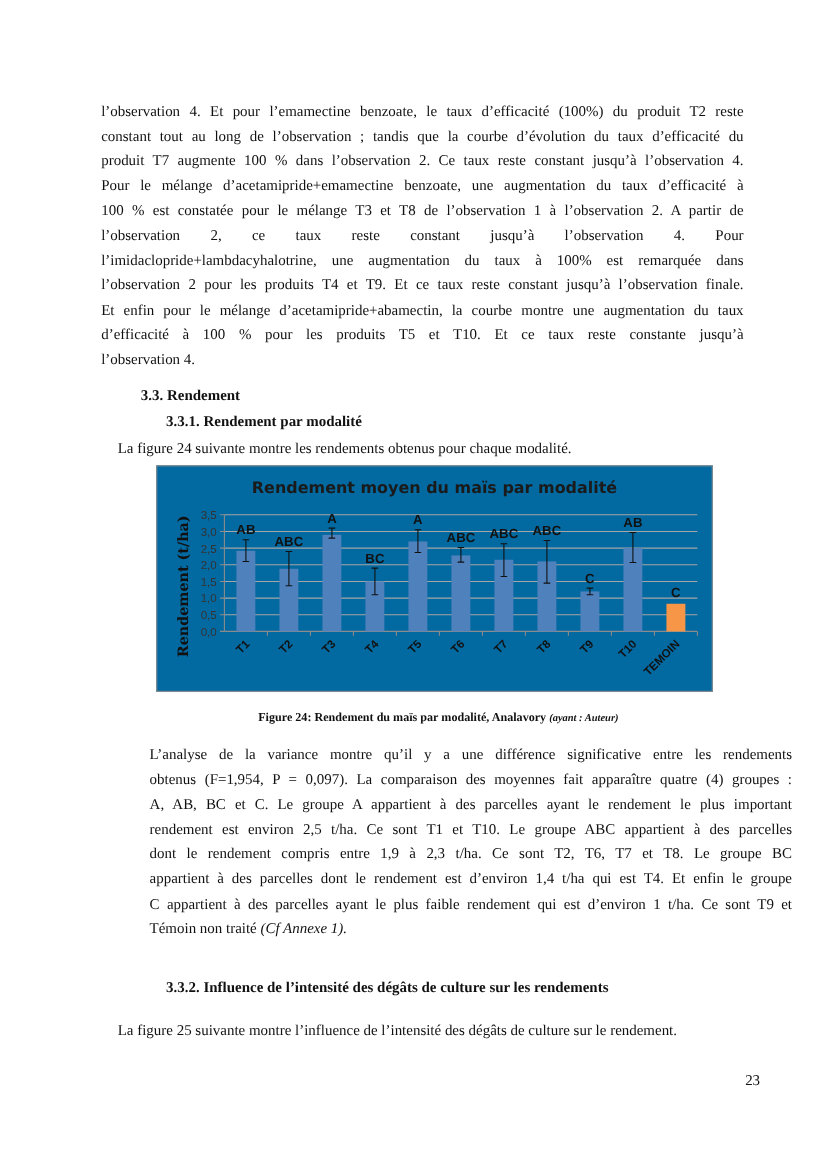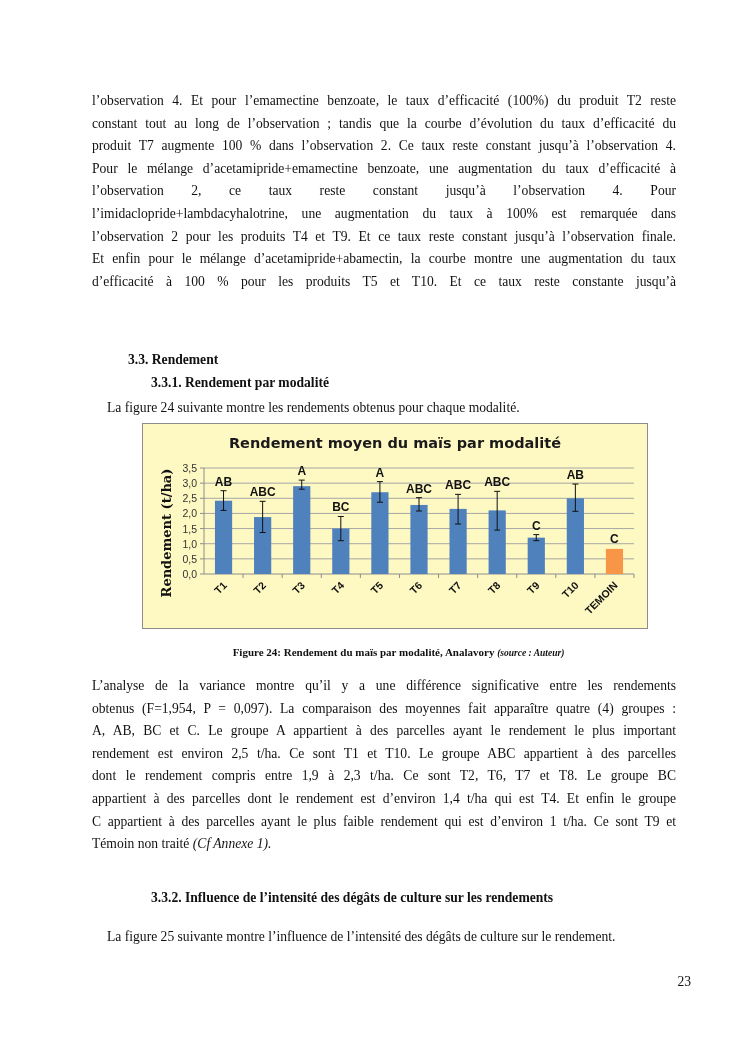--- a/index.html
+++ b/index.html
@@ -10,36 +10,38 @@
   .para .ln { display: block; text-align: justify; text-align-last: justify; height: 22.6px; white-space: nowrap; }
   .para .ln.last { text-align-last: left; }
   .h2 { position: absolute; left: 128px; font-weight: bold; font-size: 13.6px; }
   .h3 { position: absolute; left: 151px; font-weight: bold; font-size: 13.6px; }
   .single { position: absolute; left: 107px; font-size: 13.6px; white-space: nowrap; }
   .caption { position: absolute; left: 0; width: 797px; text-align: center; top: 646px;
              font-size: 11px; font-weight: bold; }
   .caption i { font-size: 9.5px; }
   .pagenum { position: absolute; right: 54px; top: 974px; font-size: 13.6px; }
   .chart { position: absolute; left: 142px; top: 423px; width: 504px; height: 204px;
-           border: 1px solid #8c8c8c; background: #fef9c3; font-family: "Liberation Sans", sans-serif; }
+           border: 1px solid #8c8c8c; background: #0369a1; font-family: "Liberation Sans", sans-serif; }
   .chart svg { position: absolute; left: 0; top: 0; }
 </style>
 </head>
 <body>
 
 <div class="para" style="top:90px;" id="p1">
     <span class="ln">l’observation 4. Et pour l’emamectine benzoate, le taux d’efficacité (100%) du produit T2 reste</span>
     <span class="ln">constant tout au long de l’observation ; tandis que la courbe d’évolution du taux d’efficacité du</span>
     <span class="ln">produit T7 augmente 100 % dans l’observation 2. Ce taux reste constant jusqu’à l’observation 4.</span>
     <span class="ln">Pour le mélange d’acetamipride+emamectine benzoate, une augmentation du taux d’efficacité à</span>
+    <span class="ln">100 % est constatée pour le mélange T3 et T8 de l’observation 1 à l’observation 2. A partir de</span>
     <span class="ln">l’observation 2, ce taux reste constant jusqu’à l’observation 4. Pour</span>
     <span class="ln">l’imidaclopride+lambdacyhalotrine, une augmentation du taux à 100% est remarquée dans</span>
     <span class="ln">l’observation 2 pour les produits T4 et T9. Et ce taux reste constant jusqu’à l’observation finale.</span>
     <span class="ln">Et enfin pour le mélange d’acetamipride+abamectin, la courbe montre une augmentation du taux</span>
     <span class="ln">d’efficacité à 100 % pour les produits T5 et T10. Et ce taux reste constante jusqu’à</span>
+    <span class="ln last">l’observation  4.</span>
   </div>
 
 <div class="h2" style="top:352px;">3.3. Rendement</div>
 <div class="h3" style="top:375px;">3.3.1.  Rendement par modalité</div>
 <div class="single" style="top:400px;">La figure 24 suivante montre les rendements obtenus pour chaque modalité.</div>
 
 <div class="chart">
   <svg id="chart-svg" width="504" height="204">
       <text x="252" y="24" text-anchor="middle" font-size="14.5" font-weight="bold" fill="#1a1a1a" font-family="DejaVu Sans, sans-serif">Rendement moyen du maïs par modalité</text>
       <line x1="61" x2="491" y1="150" y2="150" stroke="#8c8c8c" stroke-width="1"></line>
@@ -139,24 +141,24 @@
       <text x="432.3636363636364" y="55.05142857142856" text-anchor="middle" font-size="12" font-weight="bold" fill="#111">AB</text>
       <text x="0" y="0" transform="translate(436.3636363636364,162) rotate(-45)" text-anchor="end" font-size="10.5" font-weight="bold" fill="#111">T10</text>
       <rect x="462.8545454545455" y="124.86285714285714" width="17.200000000000003" height="25.137142857142862" fill="#f79646"></rect>
       <line x1="491" x2="491" y1="150" y2="154" stroke="#8c8c8c"></line>
       <text x="471.4545454545455" y="118.86285714285714" text-anchor="middle" font-size="12" font-weight="bold" fill="#111">C</text>
       <text x="0" y="0" transform="translate(475.4545454545455,162) rotate(-45)" text-anchor="end" font-size="10.5" font-weight="bold" fill="#111">TEMOIN</text>
     </svg>
 </div>
 
 <div class="caption">
-  <span>Figure 24: Rendement  du maïs par modalité, Analavory </span><i>(source : Auteur)</i>
+  <span>Figure 24: Rendement  du maïs par modalité, Analavory </span><i>(ayant : Auteur)</i>
 </div>
 
-<div class="para" style="top:675px;" id="p2">
+<div class="para" style="top:675px;margin-left:44px;" id="p2">
     <span class="ln">L’analyse de la variance montre qu’il y a une différence significative entre les rendements</span>
     <span class="ln">obtenus (F=1,954, P = 0,097). La comparaison des moyennes fait apparaître quatre (4) groupes :</span>
     <span class="ln">A, AB, BC et C. Le groupe A appartient à des parcelles ayant le rendement le plus important</span>
     <span class="ln">rendement est environ 2,5 t/ha. Ce sont T1 et T10. Le groupe ABC appartient à des parcelles</span>
     <span class="ln">dont le rendement compris entre 1,9 à 2,3 t/ha. Ce sont T2, T6, T7 et T8. Le groupe BC</span>
     <span class="ln">appartient à des parcelles dont le rendement est d’environ 1,4 t/ha qui est T4. Et enfin le groupe</span>
     <span class="ln">C appartient à des parcelles ayant le plus faible rendement qui est d’environ 1 t/ha. Ce sont T9 et</span>
     <span class="ln last"><span>Témoin non traité </span><i>(Cf Annexe 1).</i></span>
   </div>
 

